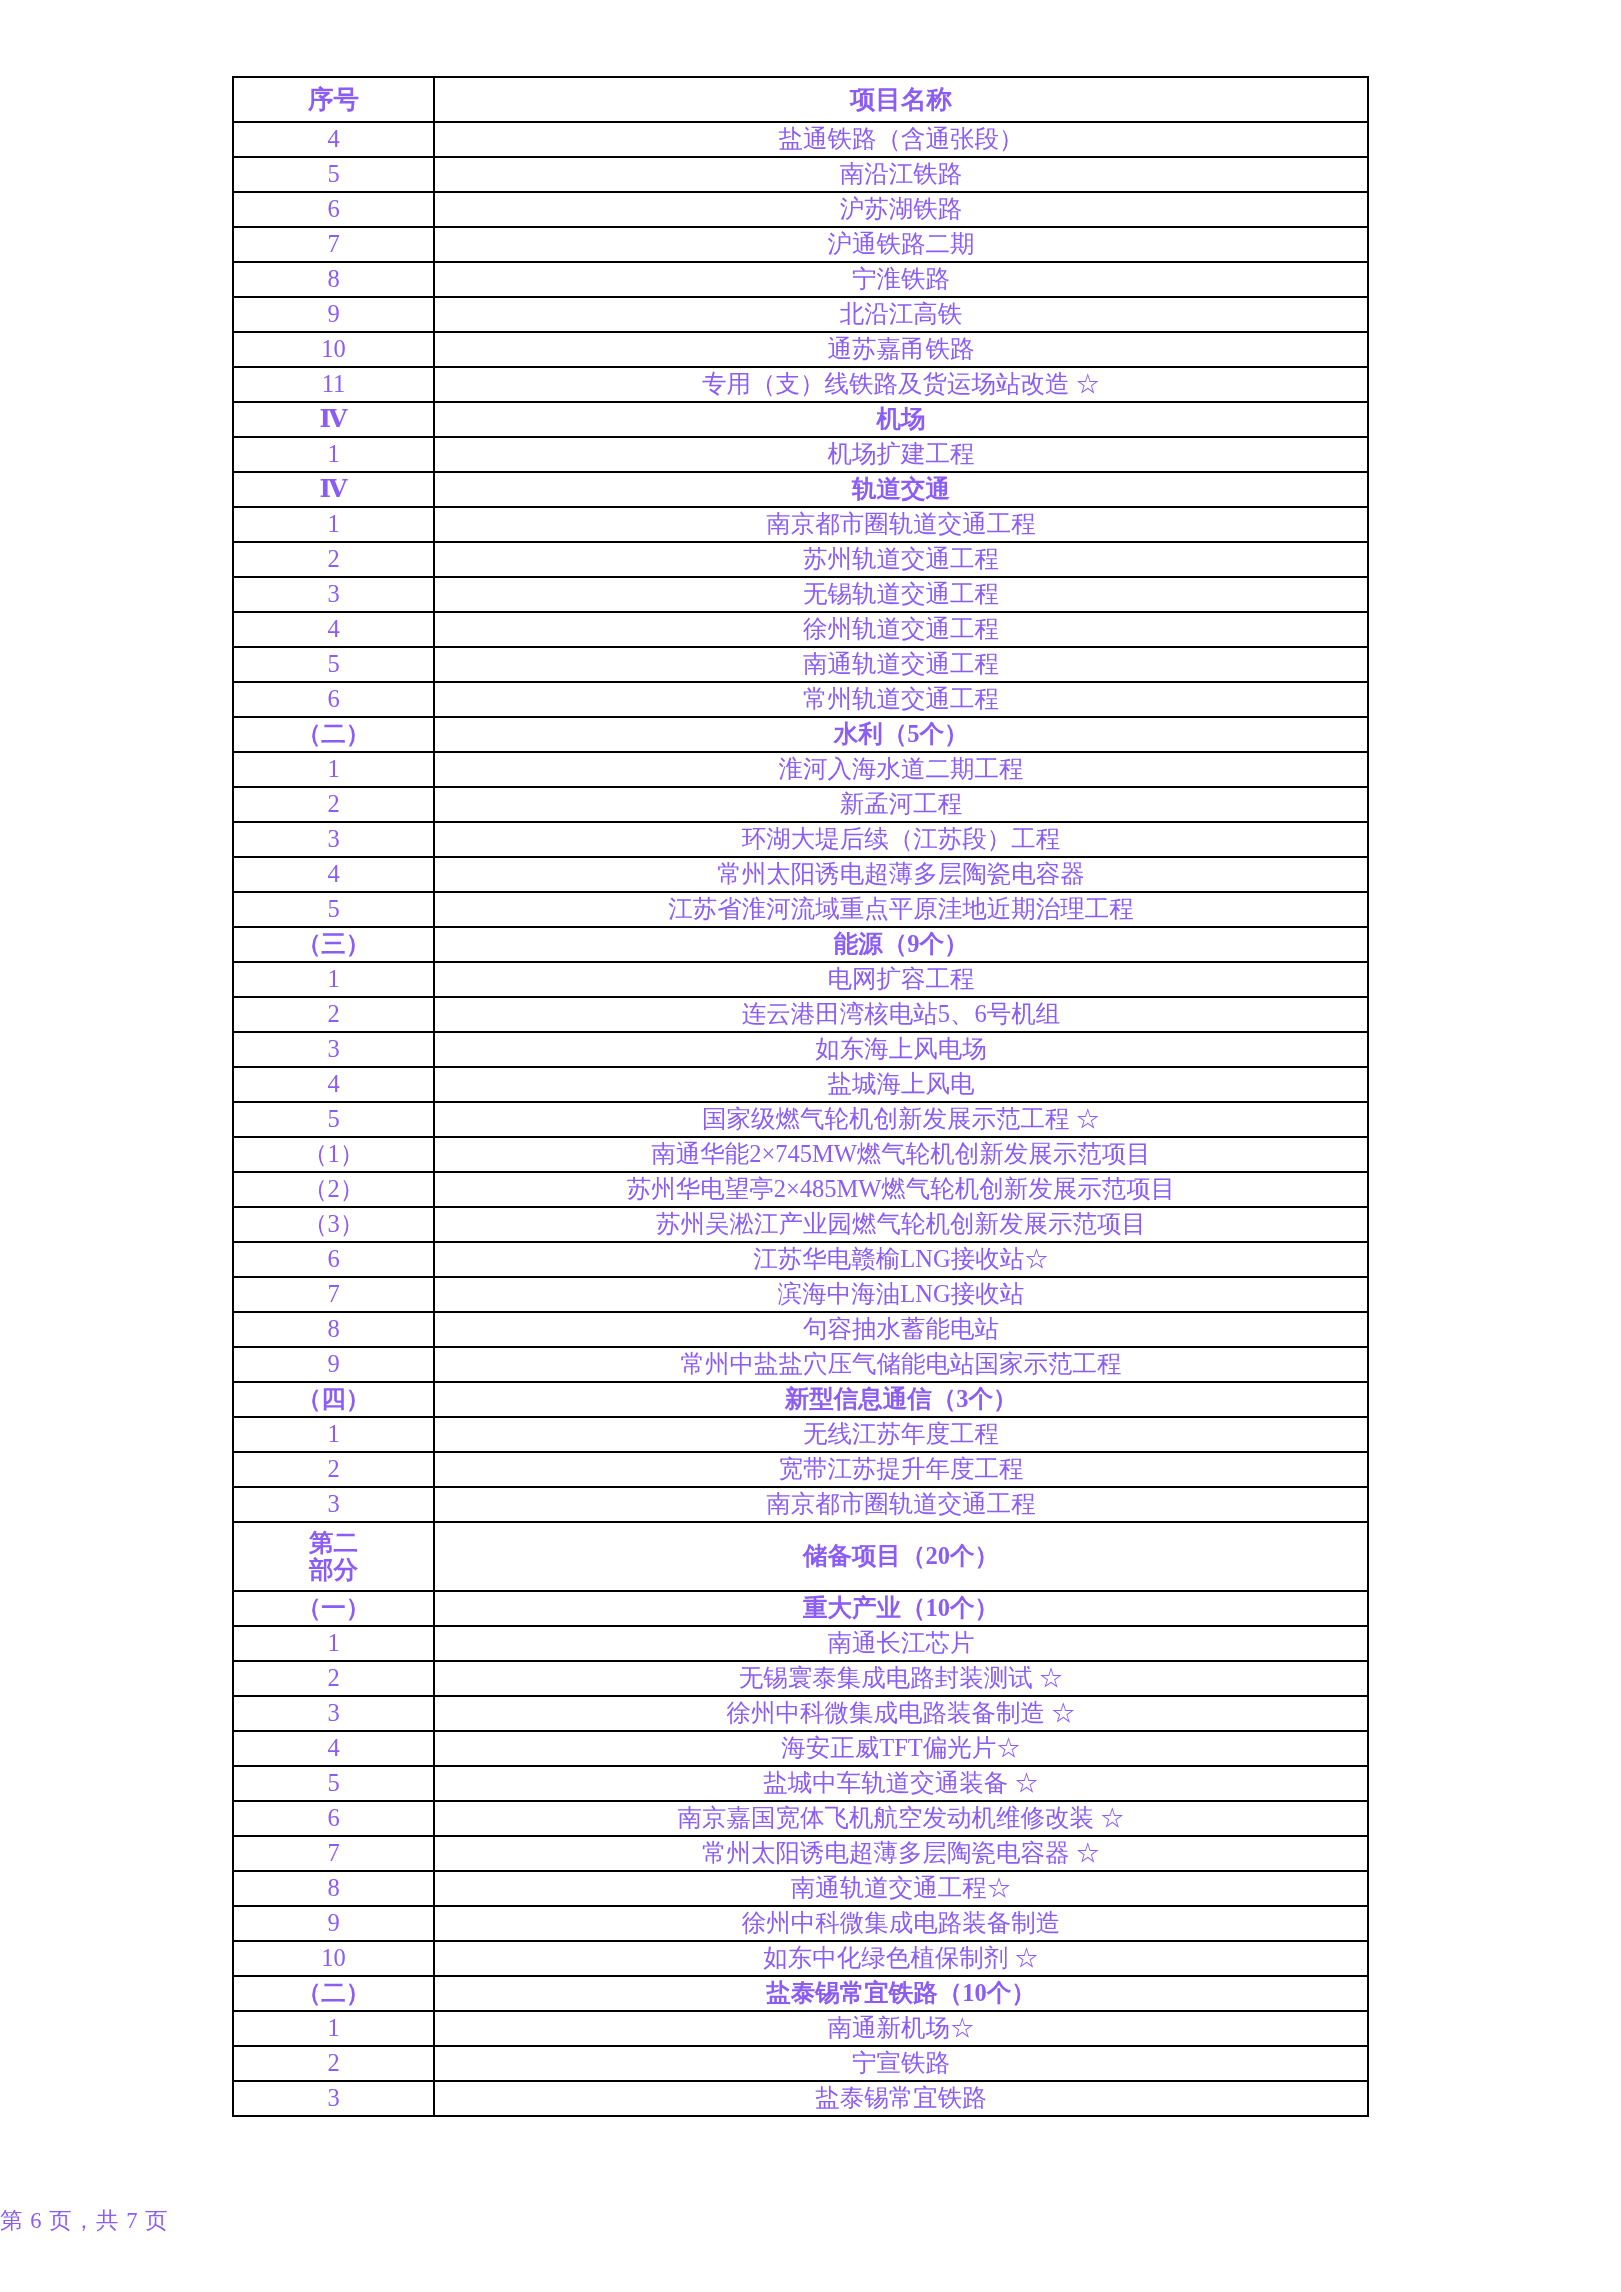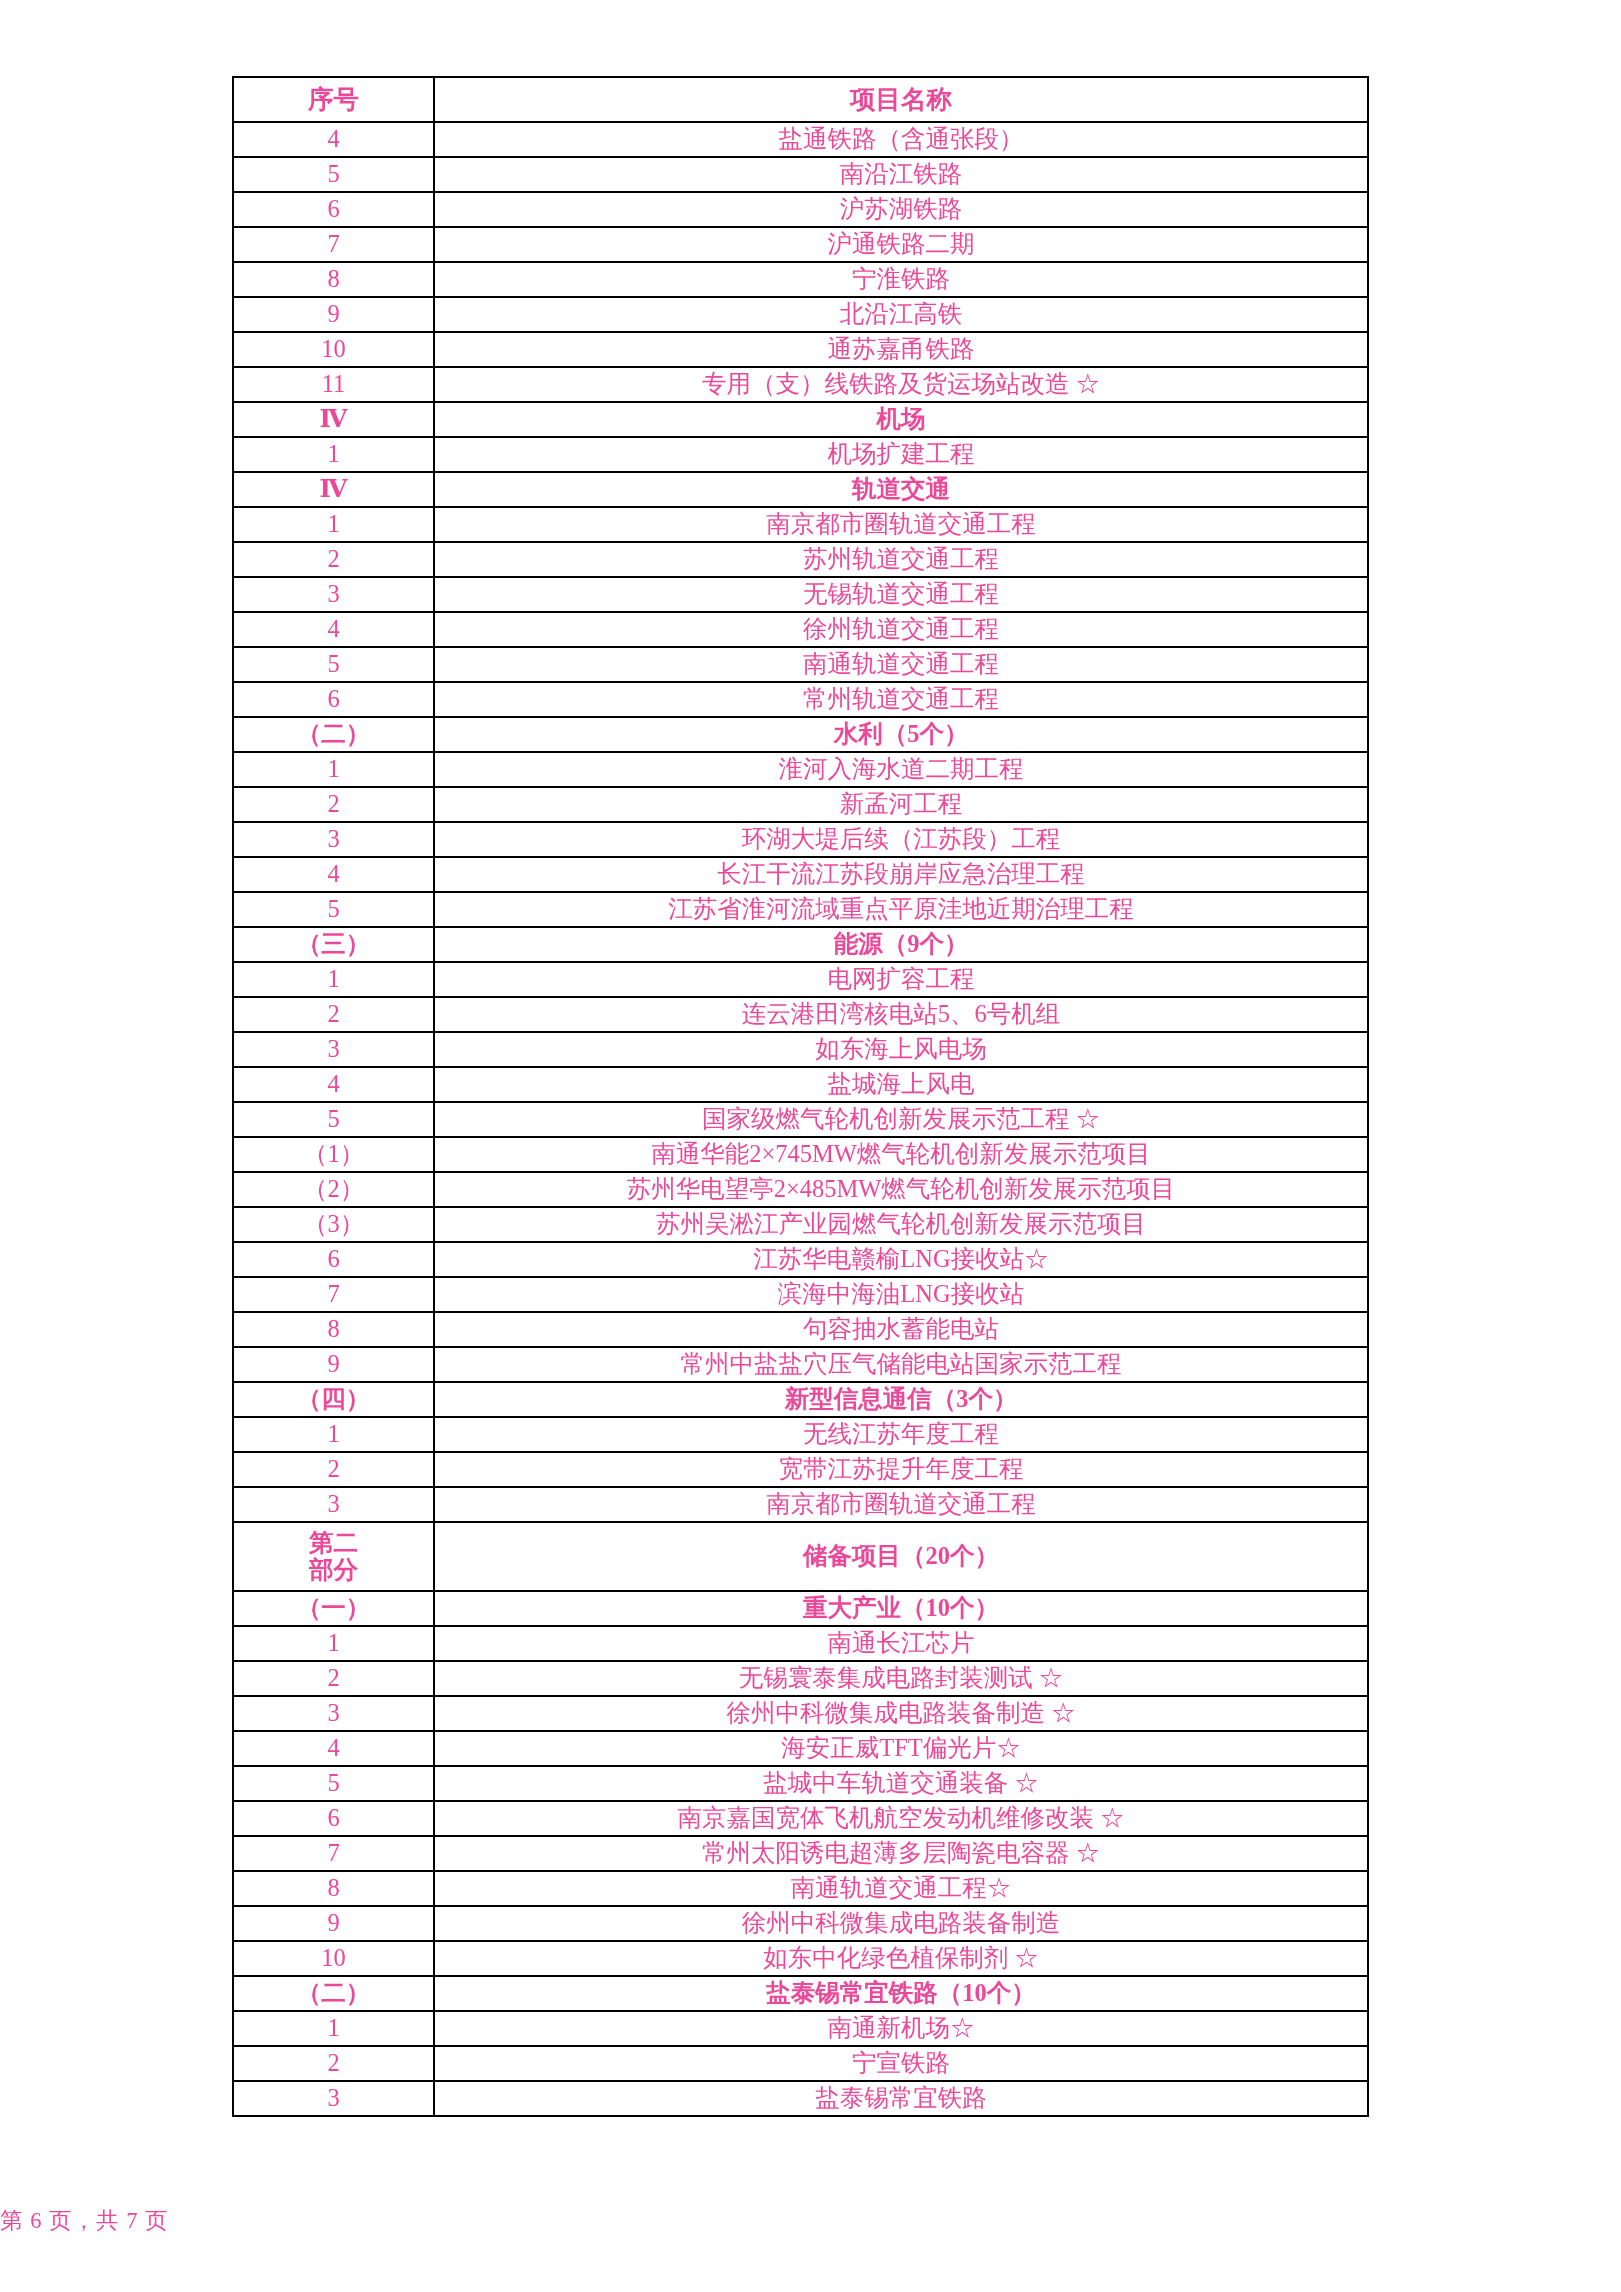--- a/index.html
+++ b/index.html
@@ -2,21 +2,21 @@
 <html><head>
 <meta charset="utf-8">
 <style>
   html, body { margin: 0; padding: 0; background: #e8e8e8; }
   #page {
     position: relative;
     width: 1621px;
     height: 2293px;
     background: #ffffff;
     font-family: "Liberation Serif", "DejaVu Serif", serif;
-    color: #ec4899;
+    color: #8b5cf6;
   }
   #table-anchor {
     position: absolute;
     left: 232px;
     top: 76px;
   }
   table.projects {
     border-collapse: collapse;
     table-layout: fixed;
     width: 1135px;
@@ -157,21 +157,21 @@
           <tr class="row">
             <td class="no-cell">2</td>
             <td class="name-cell">新孟河工程</td>
           </tr>
           <tr class="row">
             <td class="no-cell">3</td>
             <td class="name-cell">环湖大堤后续（江苏段）工程</td>
           </tr>
           <tr class="row">
             <td class="no-cell">4</td>
-            <td class="name-cell">长江干流江苏段崩岸应急治理工程</td>
+            <td class="name-cell">常州太阳诱电超薄多层陶瓷电容器</td>
           </tr>
           <tr class="row">
             <td class="no-cell">5</td>
             <td class="name-cell">江苏省淮河流域重点平原洼地近期治理工程</td>
           </tr>
           <tr class="row section">
             <td class="no-cell">（三）</td>
             <td class="name-cell">能源（9个）</td>
           </tr>
           <tr class="row">

